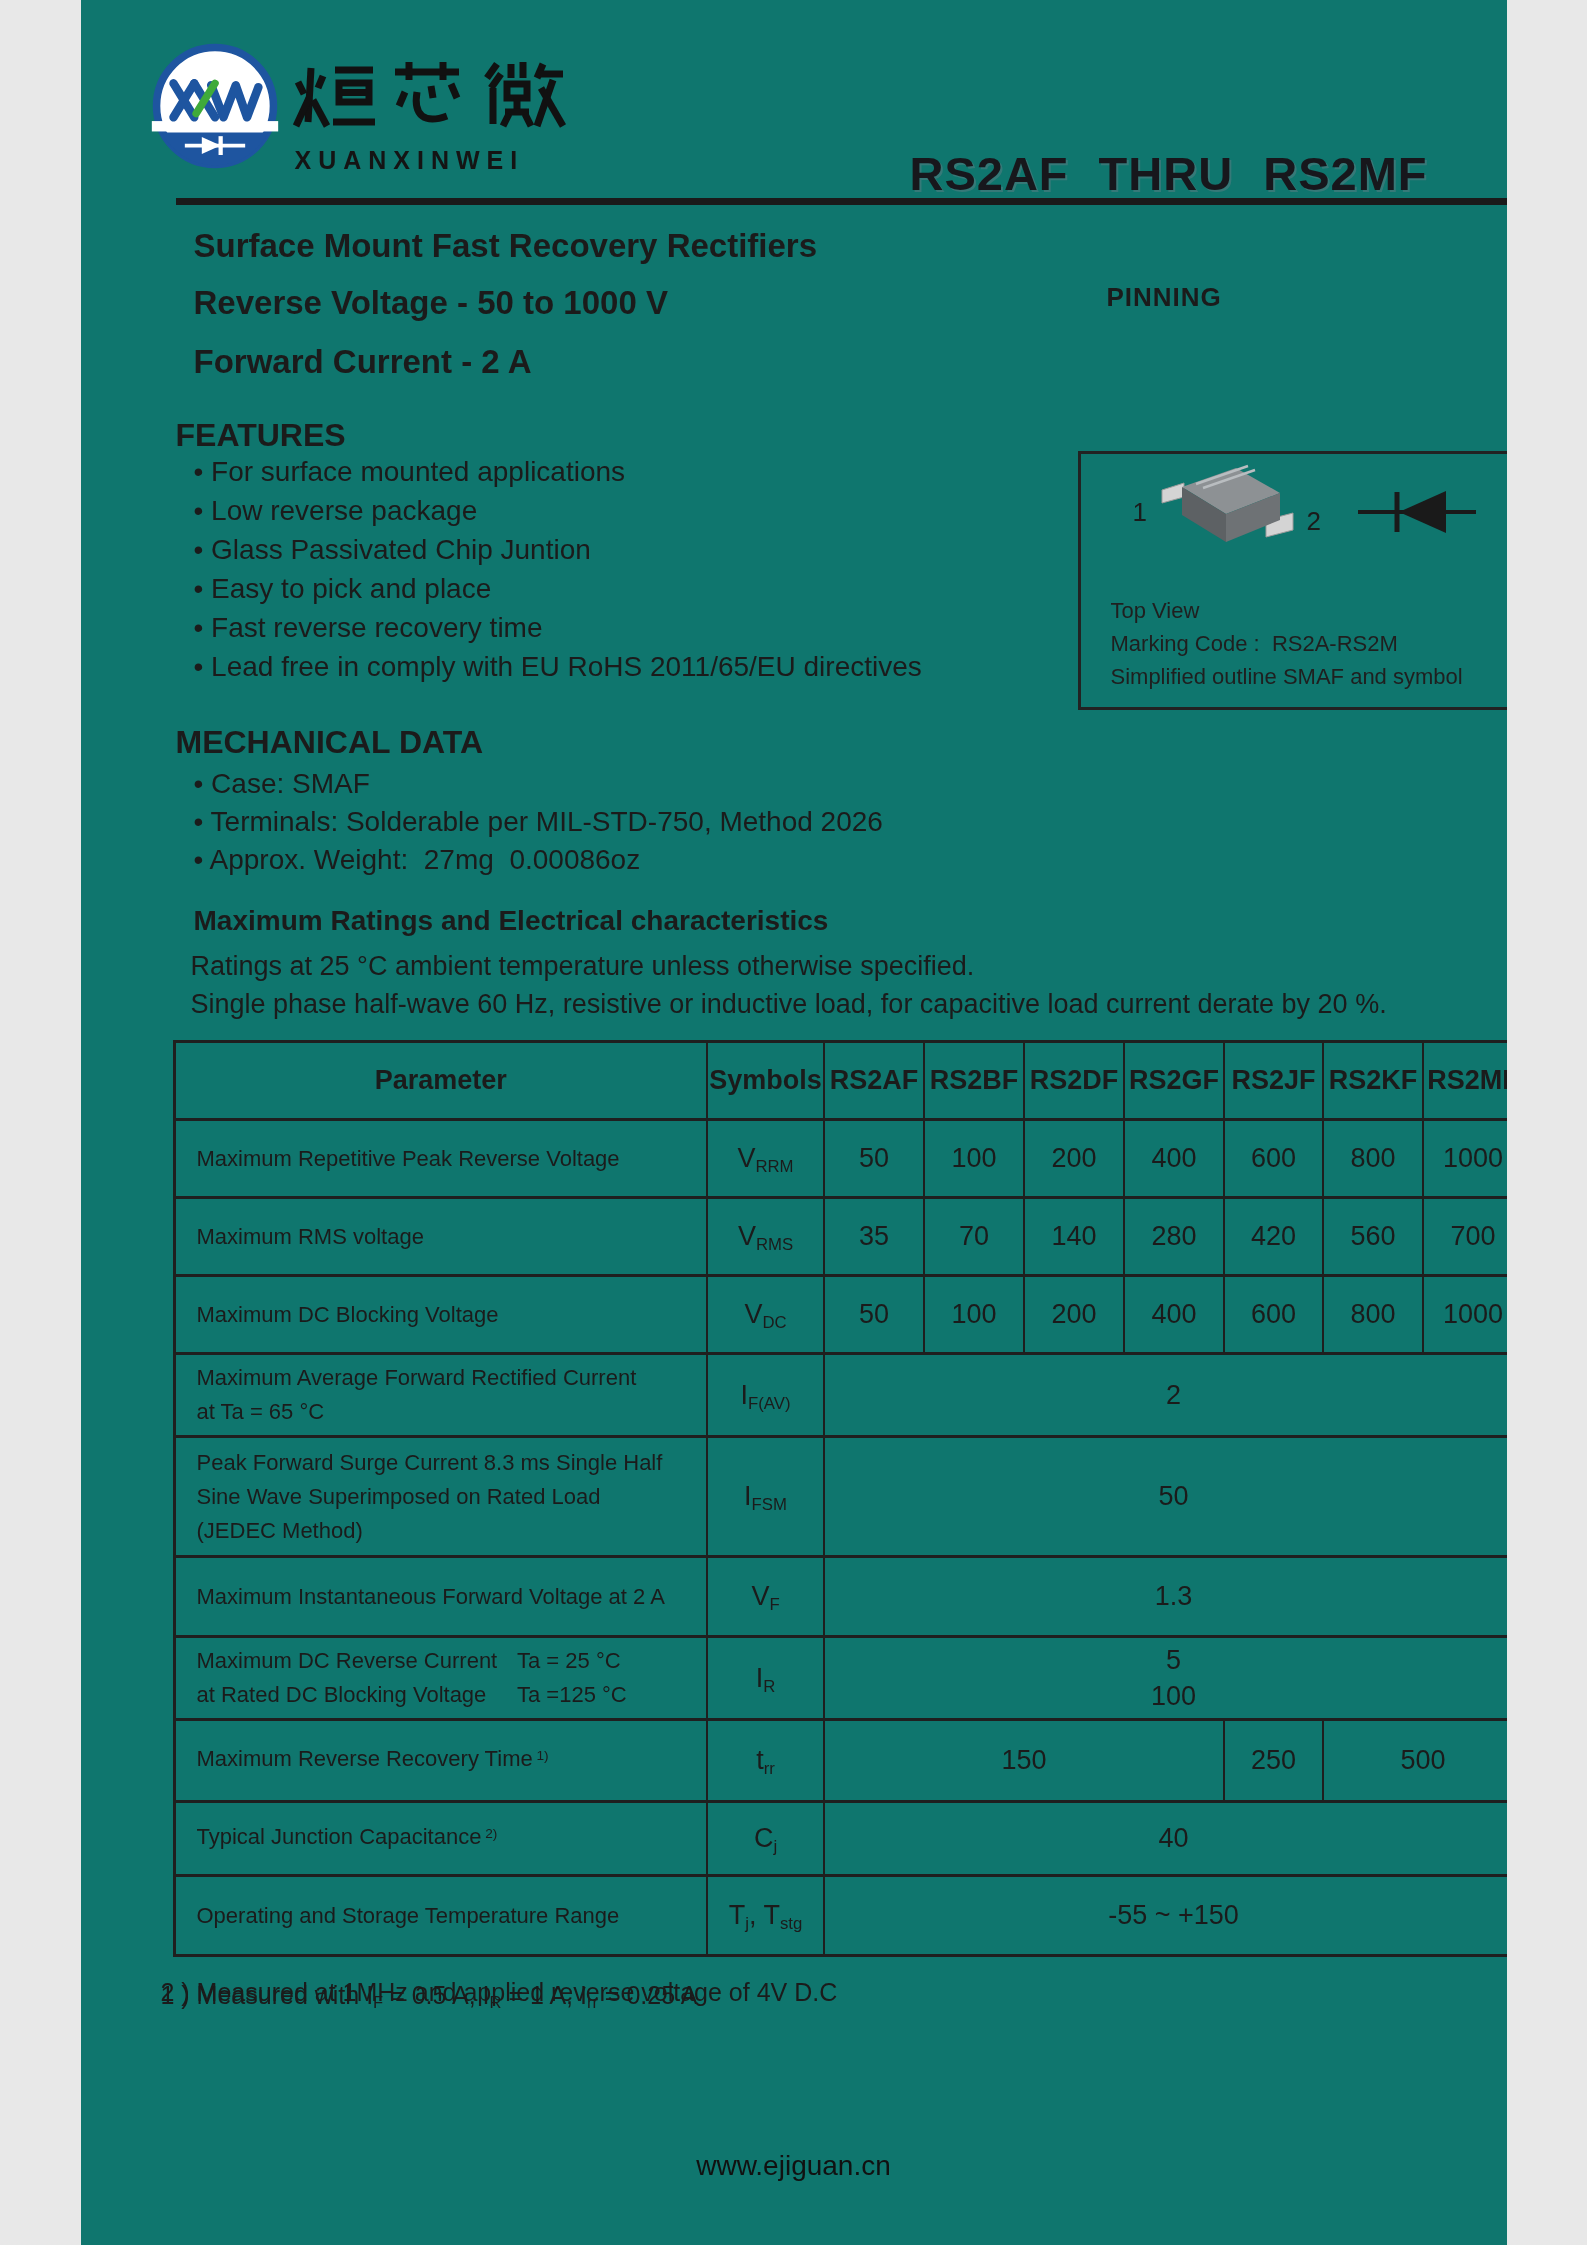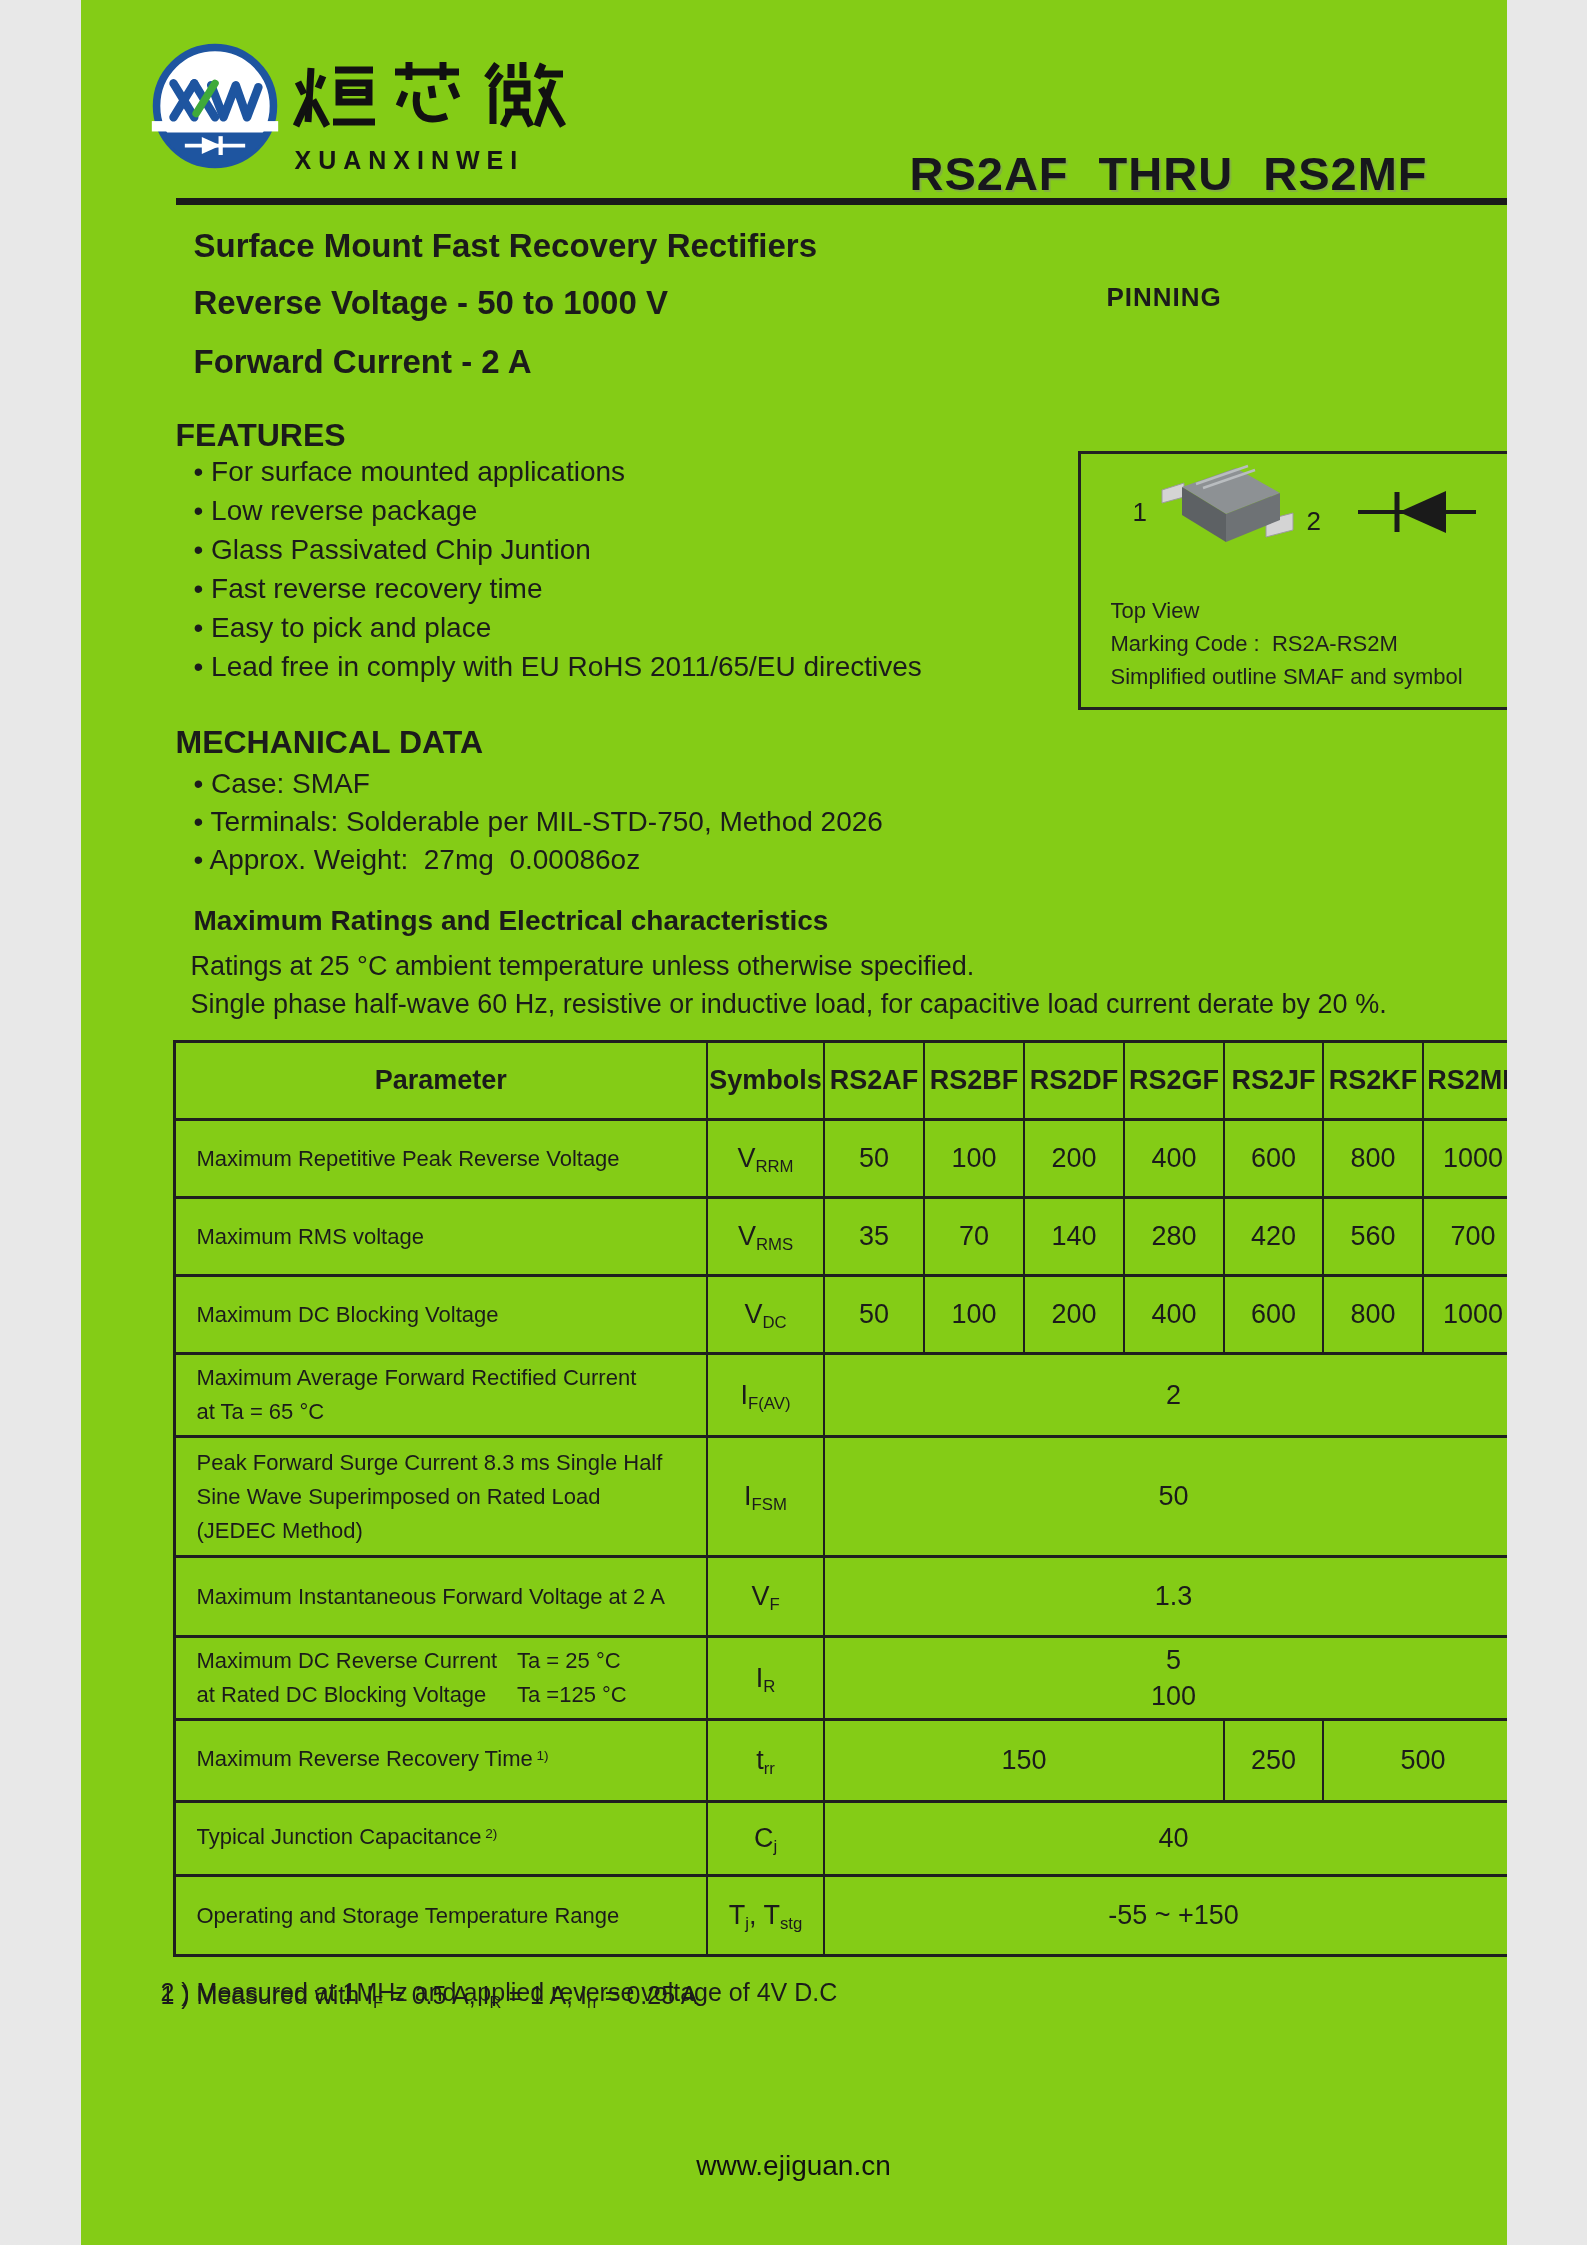--- a/index.html
+++ b/index.html
@@ -1,16 +1,16 @@
 <!DOCTYPE html>
 <html><head>
 <meta charset="utf-8">
 <style>
   html,body{margin:0;padding:0;background:#e8e8e8;}
-  .page{position:relative;width:1426px;height:2245px;background:#84cc16;margin:0 auto;
+  .page{position:relative;width:1426px;height:2245px;background:#0f766e;margin:0 auto;
         font-family:"Liberation Sans", sans-serif;color:#1b1b1b;overflow:hidden;}
   .abs{position:absolute;}
 
   
   .logo-circle{left:68px;top:40px;width:132px;height:132px;}
   .cn-glyphs{left:212px;top:56px;width:276px;height:88px;}
   .company-en{left:214px;top:146px;font-size:25px;font-weight:bold;letter-spacing:7px;color:#141414;}
   .part-title{right:79px;top:146px;font-size:47px;font-weight:bold;letter-spacing:1px;word-spacing:16px;
               color:#17171c;text-shadow:2px 2px 0 rgba(130,130,140,0.35);}
   .header-rule{left:95px;top:198px;width:1417px;height:7px;background:#1a1a1a;}
@@ -133,21 +133,21 @@
 
   <div class="abs company-en">XUANXINWEI</div>
   <div class="abs part-title">RS2AF  THRU  RS2MF</div>
   <div class="abs header-rule"></div>
 
   <div class="abs subtitle sub1">Surface Mount Fast Recovery Rectifiers</div>
   <div class="abs subtitle sub2">Reverse Voltage - 50 to 1000 V</div>
   <div class="abs subtitle sub3">Forward Current - 2 A</div>
 
   <div class="abs sec-heading features-heading">FEATURES</div>
-  <div class="abs bullet-list features-list" id="features-list"><div>• For surface mounted applications</div><div>• Low reverse package</div><div>• Glass Passivated Chip Juntion</div><div>• Fast reverse recovery time</div><div>• Easy to pick and place</div><div>• Lead free in comply with EU RoHS 2011/65/EU directives</div></div>
+  <div class="abs bullet-list features-list" id="features-list"><div>• For surface mounted applications</div><div>• Low reverse package</div><div>• Glass Passivated Chip Juntion</div><div>• Easy to pick and place</div><div>• Fast reverse recovery time</div><div>• Lead free in comply with EU RoHS 2011/65/EU directives</div></div>
 
   <div class="abs sec-heading mech-heading">MECHANICAL DATA</div>
   <div class="abs bullet-list mech-list" id="mech-list"><div>• Case: SMAF</div><div>• Terminals: Solderable per MIL-STD-750, Method 2026</div><div>• Approx. Weight:  27mg  0.00086oz</div></div>
 
   <div class="abs pinning-heading">PINNING</div>
 
 
   <div class="abs pkg-box"></div>
 
   <div class="abs pin-label" style="left:1052px;top:497px;">1</div>

